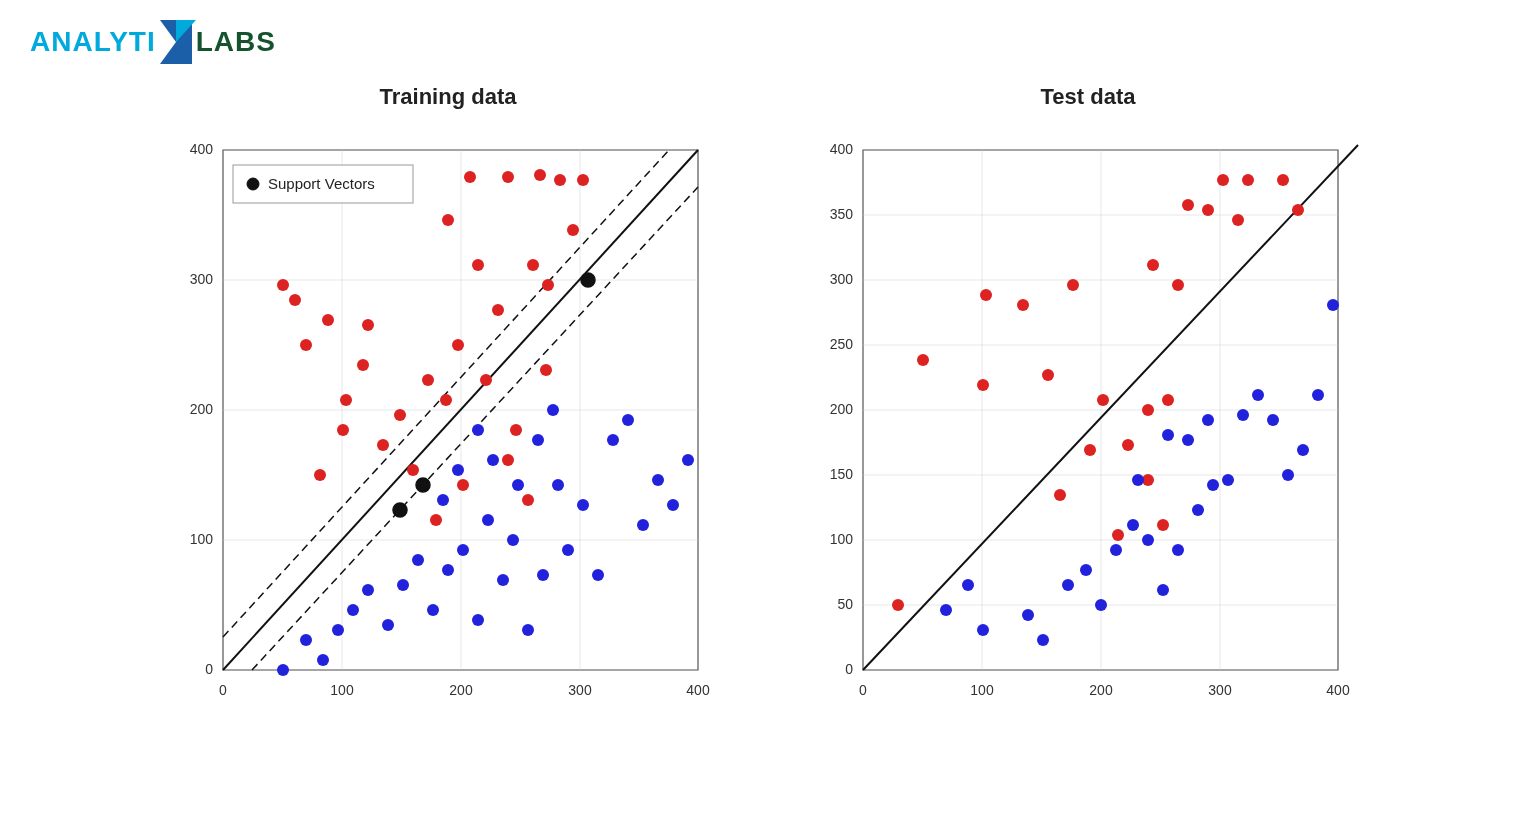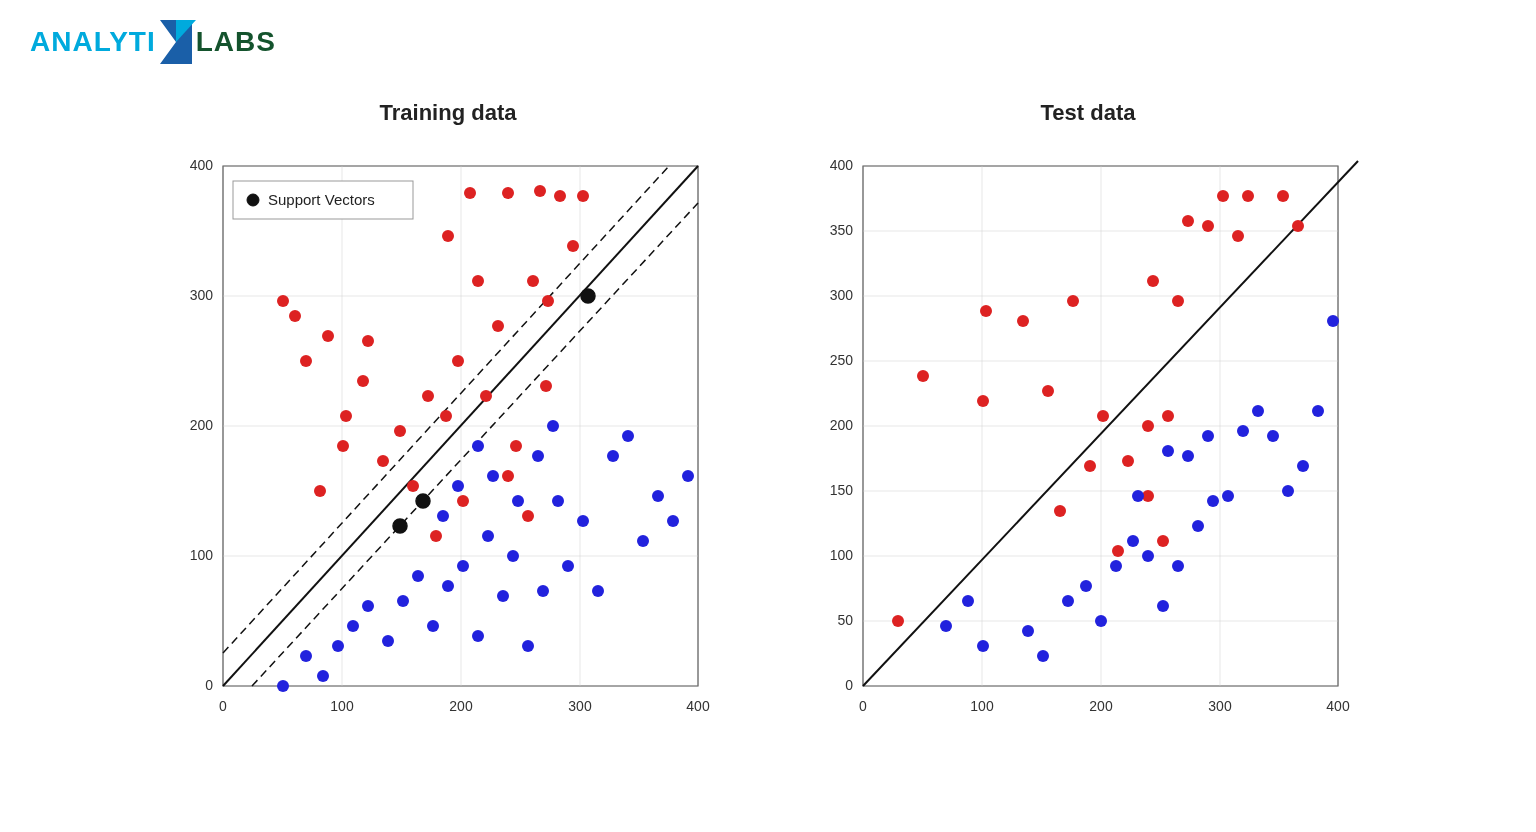--- a/index.html
+++ b/index.html
@@ -30,21 +30,21 @@
       letter-spacing: 1px;
     }
     .logo-text-labs {
       font-size: 28px;
       font-weight: bold;
       color: #14532d;
       letter-spacing: 1px;
     }
     .charts-container {
       position: absolute;
-      top: 100px;
+      top: 84px;
       left: 60px;
       right: 60px;
       display: flex;
       gap: 80px;
       justify-content: center;
     }
     .chart-wrapper {
       display: flex;
       flex-direction: column;
       align-items: center;

